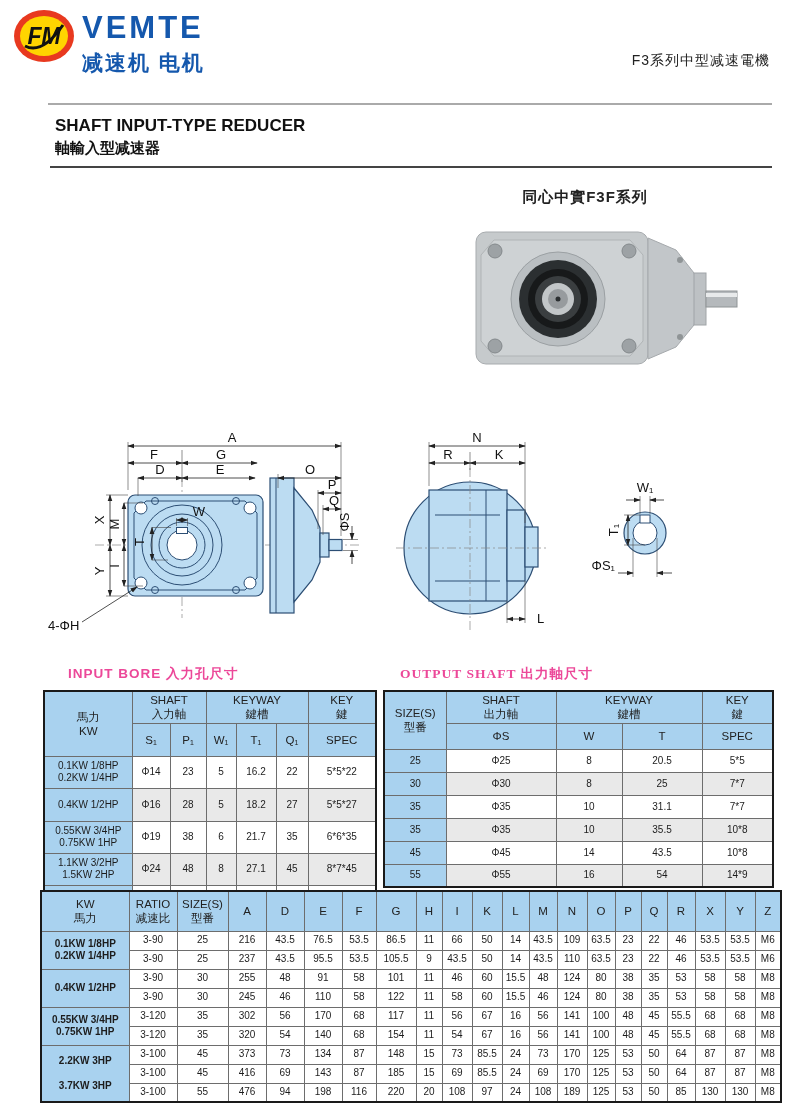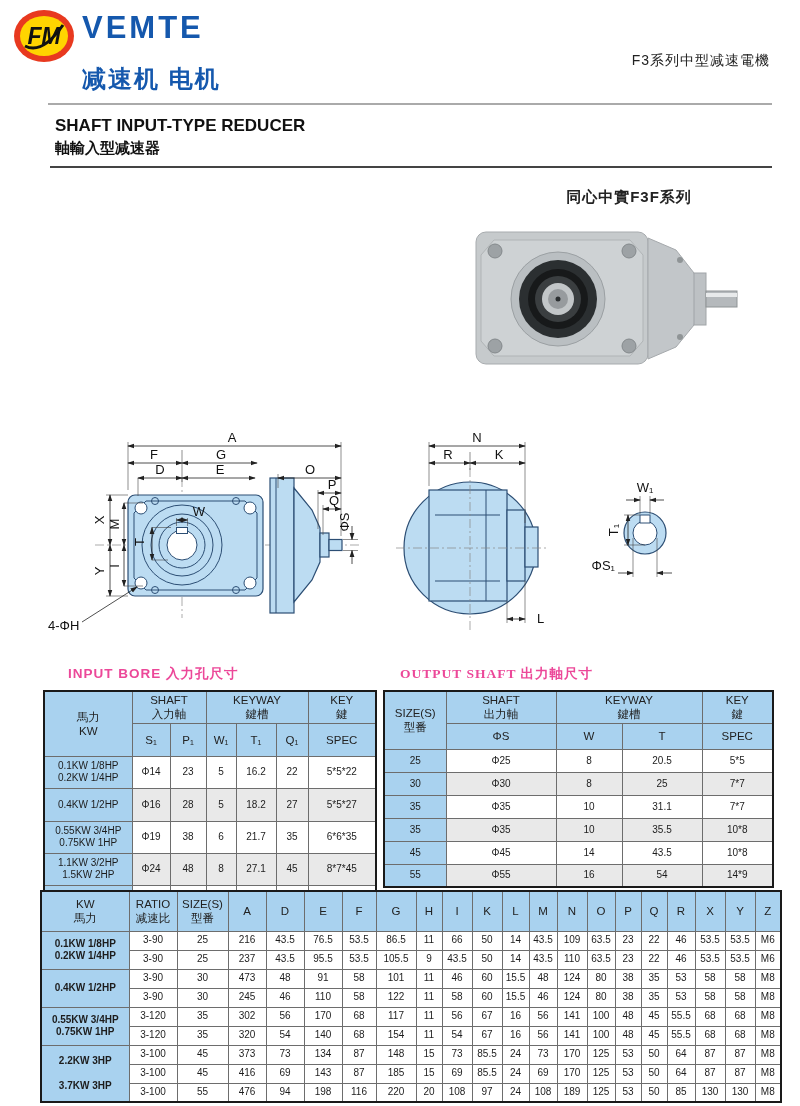--- a/index.html
+++ b/index.html
@@ -5,31 +5,31 @@
   * { margin:0; padding:0; box-sizing:border-box; }
   html,body { background:#fff; }
   .page {
     position:relative; width:800px; height:1106px; background:#fff;
     font-family:"Liberation Sans", sans-serif; color:#1c1c1c; overflow:hidden;
   }
   
   .logo { position:absolute; left:12px; top:8px; }
   .brand { position:absolute; left:82px; top:12px; color:#1558ad; }
   .brand .name { font-size:31px; font-weight:bold; letter-spacing:3px; line-height:1.0; }
-  .brand .sub  { font-size:24px; font-weight:bold; letter-spacing:2px; margin-top:20px; }
+  .brand .sub  { font-size:21px; font-weight:bold; letter-spacing:2px; margin-top:6px; }
   .series { position:absolute; right:30px; top:50px; text-align:right; }
   .series .en { font-size:18px; color:#222; }
   .series .zh { font-size:14px; color:#222; margin-top:2px; letter-spacing:1px; }
   .rule1 { position:absolute; left:48px; top:103px; width:724px; height:2px; background:#aaa; }
   .sec-title { position:absolute; left:55px; top:116px; }
   .sec-title .en { font-size:17px; font-weight:bold; color:#111; }
   .sec-title .zh { font-size:15px; font-weight:bold; color:#111; margin-top:3px; }
   .rule2 { position:absolute; left:50px; top:166px; width:722px; height:2px; background:#444; }
   .prod-caption { position:absolute; left:515px; top:188px; width:140px; text-align:center;
-                  font-size:15px; font-weight:bold; color:#222; letter-spacing:1px;margin-left:44px; }
+                  font-size:15px; font-weight:bold; color:#222; letter-spacing:1px; }
   .photo { position:absolute; left:468px; top:220px; }
   .iec-title { position:absolute; left:64px; top:410px; font-size:16px; font-weight:bold;
                letter-spacing:1px; color:#111; }
   .drawing { position:absolute; left:40px; top:430px; }
   
   .body { fill:#bcdcf2; stroke:#2c4e74; stroke-width:1.2; }
   .lineb { fill:none; stroke:#2c4e74; stroke-width:1; }
   .holew { fill:#ffffff; stroke:#2c4e74; stroke-width:1; }
   .dim { stroke:#222; stroke-width:0.8; }
   .ext { stroke:#444; stroke-width:0.6; }
@@ -489,21 +489,21 @@
           <td>22</td>
           <td>46</td>
           <td>53.5</td>
           <td>53.5</td>
           <td>M6</td>
         </tr>
         <tr>
           <td rowspan="2" class="lbl">0.4KW 1/2HP</td>
           <td>3-90</td>
           <td>30</td>
-          <td>473</td>
+          <td>255</td>
           <td>48</td>
           <td>91</td>
           <td>58</td>
           <td>101</td>
           <td>11</td>
           <td>46</td>
           <td>60</td>
           <td>15.5</td>
           <td>48</td>
           <td>124</td>

